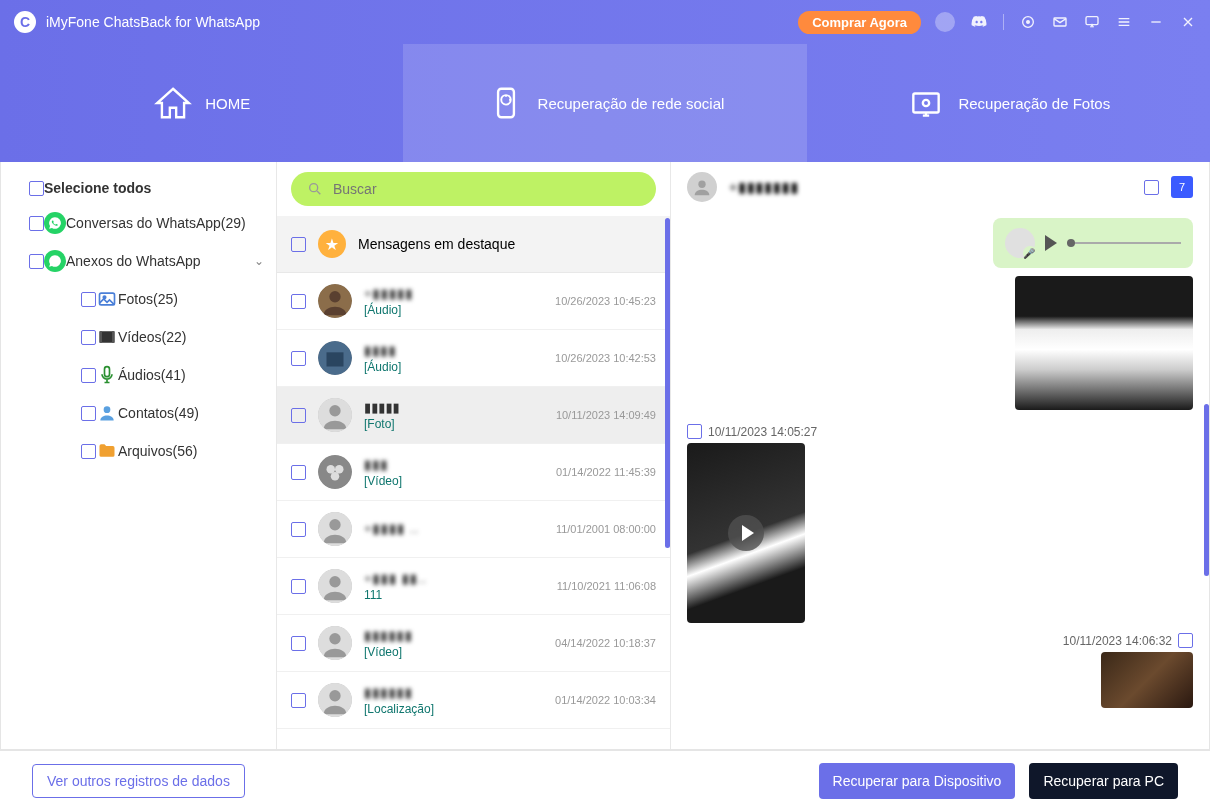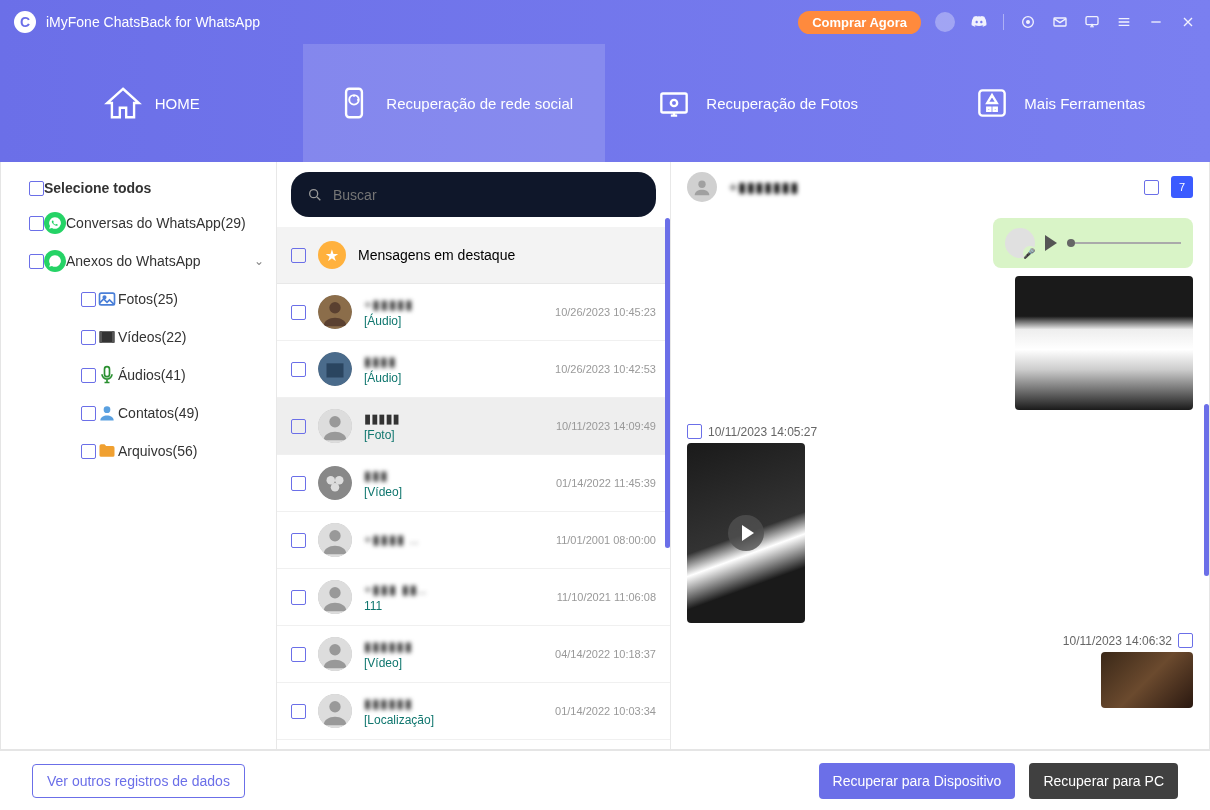--- a/index.html
+++ b/index.html
@@ -34,21 +34,21 @@
 .tree-row.parent { padding-left: 28px; font-weight: 500; }
 .tree-row.root { padding-left: 28px; font-weight: 600; }
 .chk { width: 15px; height: 15px; border: 1.5px solid #6B6FE8; border-radius: 2px; flex-shrink: 0; cursor: pointer; }
 .tree-icon { width: 22px; height: 22px; display: flex; align-items: center; justify-content: center; flex-shrink: 0; }
 .whatsapp-ic { width: 22px; height: 22px; border-radius: 50%; background: #25D366; display: flex; align-items: center; justify-content: center; }
 .chev { margin-left: auto; font-size: 12px; color: #888; }
 
 
 .middle { width: 394px; border-right: 1px solid #e8e8e8; display: flex; flex-direction: column; position: relative; }
 .search-wrap { padding: 10px 14px; }
-.search { background: #0f172a; border-radius: 18px; height: 45px; display: flex; align-items: center; padding: 0 16px; gap: 10px; }
+.search { background: #bef264; border-radius: 18px; height: 34px; display: flex; align-items: center; padding: 0 16px; gap: 10px; }
 .search input { border: none; background: transparent; flex: 1; font-size: 14px; outline: none; color: #666; }
 .featured { background: #f3f3f3; display: flex; align-items: center; padding: 14px 14px; gap: 12px; border-bottom: 1px solid #e8e8e8; }
 .star-badge { width: 28px; height: 28px; border-radius: 50%; background: #FFB13D; display: flex; align-items: center; justify-content: center; color: #fff; font-size: 16px; }
 .chat-list { flex: 1; overflow: auto; }
 .chat-item { display: flex; align-items: center; padding: 11px 14px; gap: 12px; border-bottom: 1px solid #f0f0f0; cursor: pointer; }
 .chat-item.selected { background: #eee; }
 .chat-avatar { width: 34px; height: 34px; border-radius: 50%; background: #c8c8c8; flex-shrink: 0; display: flex; align-items: center; justify-content: center; overflow: hidden; }
 .chat-avatar svg { width: 100%; height: 100%; }
 .chat-body { flex: 1; min-width: 0; }
 .chat-name { font-size: 13px; color: #333; margin-bottom: 2px; filter: blur(2px); letter-spacing: 1px; }
@@ -82,21 +82,21 @@
 .video-msg { width: 118px; height: 180px; border-radius: 4px; background: linear-gradient(160deg, #1a1a1a 0%, #333 50%, #fff 60%, #1a1a1a 75%); position: relative; display: flex; align-items: center; justify-content: center; }
 .video-play { width: 36px; height: 36px; border-radius: 50%; background: rgba(80,80,80,.8); display: flex; align-items: center; justify-content: center; }
 .img-msg.small { width: 92px; height: 56px; background: linear-gradient(135deg, #3a2818, #6b4a2e, #2a1810); }
 .right-scroll { position: absolute; right: 0; top: 242px; width: 5px; height: 172px; background: #6B6FE8; border-radius: 3px; }
 
 
 .footer { height: 60px; border-top: 1px solid #e5e5e5; display: flex; align-items: center; padding: 0 32px; }
 .link-btn { border: 1px solid #6B6FE8; color: #6B6FE8; padding: 8px 14px; border-radius: 4px; font-size: 14px; cursor: pointer; }
 .footer-spacer { flex: 1; }
 .primary-btn { background: #6B6FE8; color: #fff; padding: 10px 14px; border-radius: 4px; font-size: 14px; cursor: pointer; margin-left: 14px; }
-.primary-btn.disabled { background: #404040; cursor: default; }
+.primary-btn.disabled { background: #0f172a; cursor: default; }
 
 .person-svg { fill: #a0a0a0; }
 </style>
 </head>
 <body>
 
 <div class="window">
 
   <div class="titlebar">
     <div class="logo-icon">C</div>
@@ -168,29 +168,20 @@
     </div>
     <div class="nav-tab">
       <div class="nav-icon">
           <svg viewBox="0 0 24 24">
             <rect x="4" y="6" width="16" height="12" rx="1"></rect>
             <circle cx="12" cy="12" r="2"></circle>
             <path d="M10 20h4M12 18v2"></path>
           </svg>
         </div>
       <div class="nav-label">Recuperação de Fotos</div>
-    </div>
-    <div class="nav-tab">
-      <div class="nav-icon">
-          <svg viewBox="0 0 24 24">
-            <rect x="4" y="4" width="16" height="16" rx="2"></rect>
-            <path d="M12 7l3 5h-6zM9 15h2v2h-2zm4 0h2v2h-2z"></path>
-          </svg>
-        </div>
-      <div class="nav-label">Mais Ferramentas</div>
     </div>
   </div>
 
   <div class="main">
 
     <div class="sidebar">
       <div class="tree">
         <div class="tree-row root">
           <span class="chk"></span>
           <span>Selecione todos</span>

